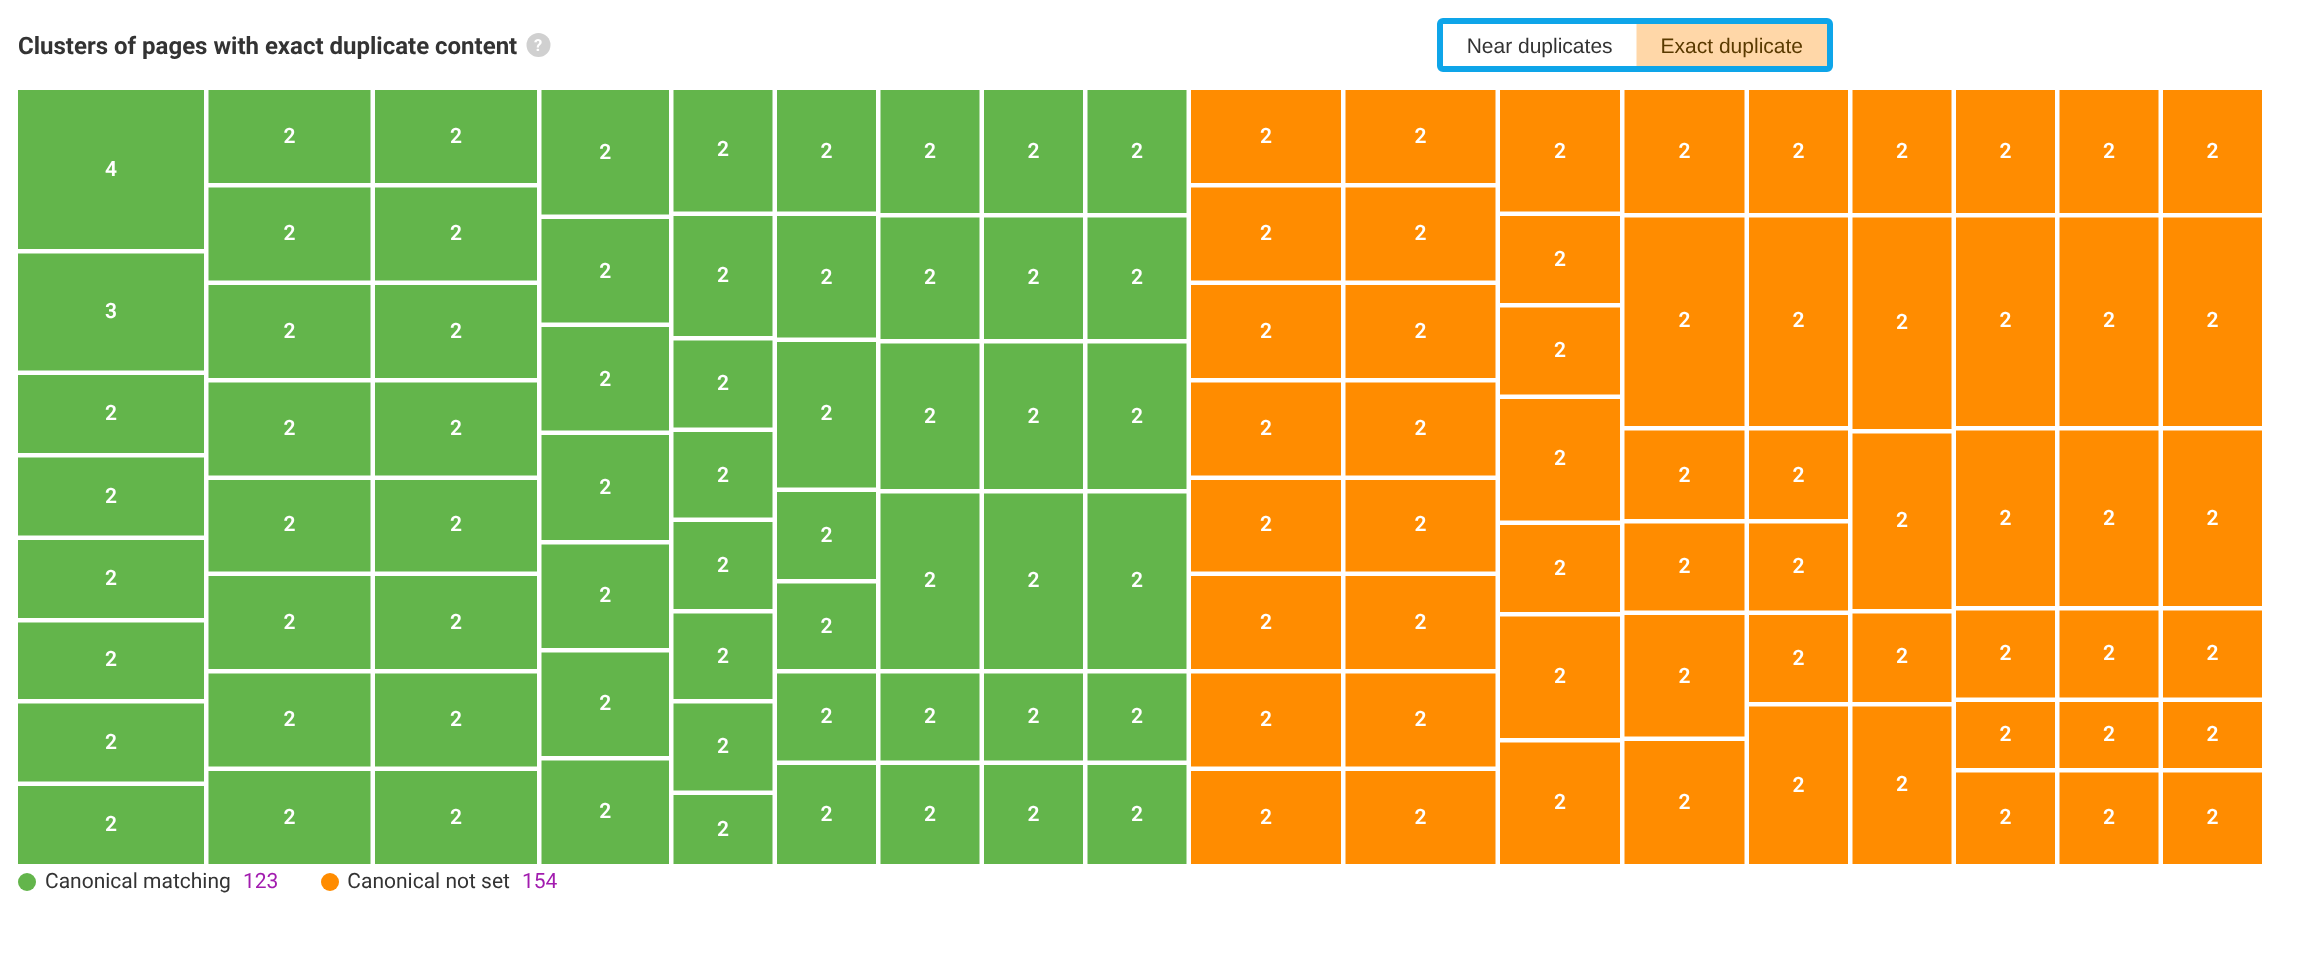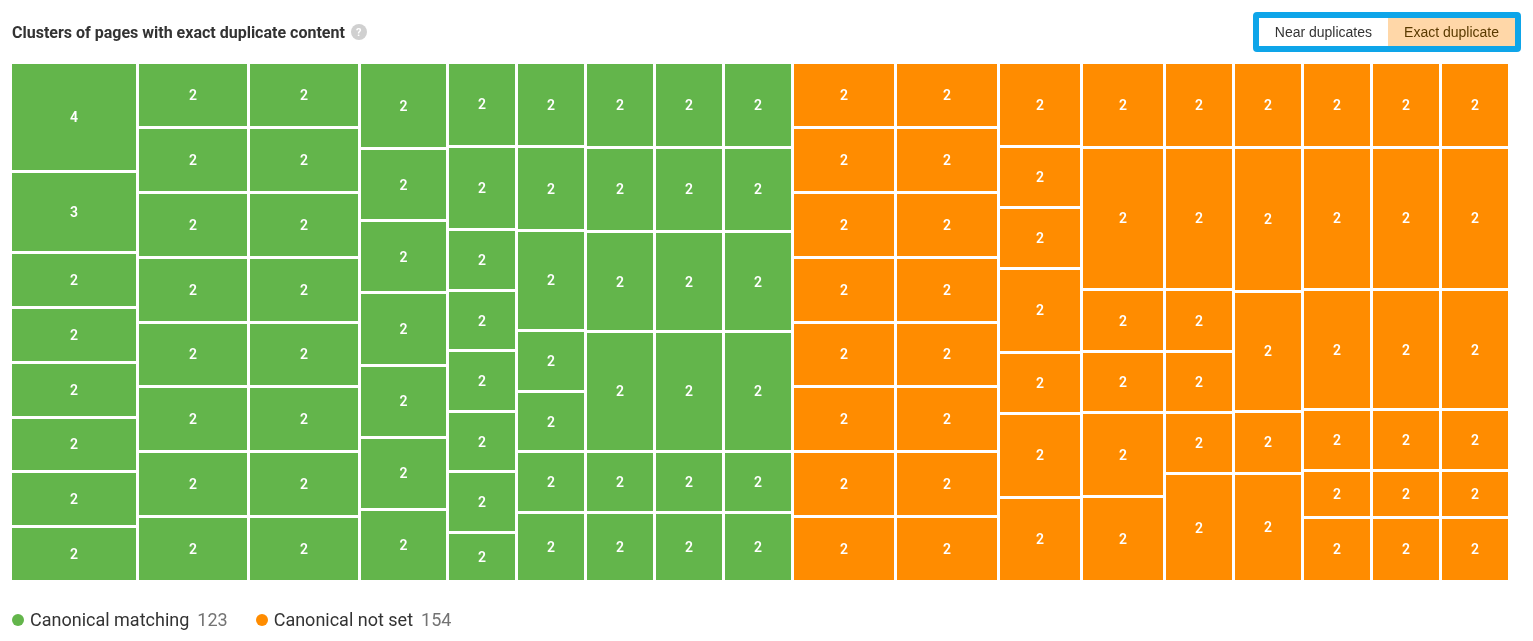--- a/index.html
+++ b/index.html
@@ -1,36 +1,36 @@
 <!DOCTYPE html>
 <html><head>
 <meta charset="utf-8">
 <style>
 html,body{margin:0;padding:0;font-family:-apple-system,BlinkMacSystemFont,"Segoe UI",Roboto,Arial,sans-serif;background:#fff;color:#333;}
-.page{width:1533px;height:641px;box-sizing:border-box;padding:12px;}
+.page{width:1234px;height:641px;box-sizing:border-box;padding:12px;}
 .header-row{display:flex;justify-content:space-between;align-items:center;margin-bottom:12px;}
 .title-wrap{display:flex;align-items:center;gap:6px;}
 h2{font-size:16px;font-weight:700;color:#333;margin:0;}
 .help-icon{width:16px;height:16px;border-radius:50%;background:#d0d0d0;color:#fff;font-size:11px;font-weight:700;display:flex;align-items:center;justify-content:center;cursor:pointer;}
-.toggle{display:flex;border:6px solid #0ea5e9;border-radius:4px;overflow:hidden;}
+.toggle{display:flex;border:4px solid #0ea5e9;border-radius:4px;overflow:hidden;}
 .toggle button{border:none;background:#fff;padding:6px 16px;font-size:14px;color:#333;cursor:pointer;}
 .toggle button.active{background:#ffd7a8;color:#5a3a00;}
 .chart{display:flex;gap:0;height:516px;width:1509px;}
 .group{display:flex;gap:3px;}
 .col{display:flex;flex-direction:column;gap:3px;}
 .cell{display:flex;align-items:center;justify-content:center;color:#fff;font-size:14px;font-weight:600;box-sizing:border-box;}
 .g-green .cell{background:#63b54b;}
 .g-orange .cell{background:#ff8c00;}
 .g-green{margin-right:3px;}
-.legend{display:flex;gap:28px;margin-top:29px;font-size:18px;color:#333;}
+.legend{display:flex;gap:28px;margin-top:4px;font-size:14px;color:#333;}
 .legend-item{display:flex;align-items:center;gap:6px;}
 .swatch{width:12px;height:12px;border-radius:50%;}
 .sw-green{background:#63b54b;}
 .sw-orange{background:#ff8c00;}
-.legend-count{color:#737373;margin-left:2px;}
+.legend-count{color:#a21caf;margin-left:2px;}
 </style>
 </head>
 <body>
 <div class="page">
 
 <div class="header-row">
   <div class="title-wrap">
     <h2>Clusters of pages with exact duplicate content</h2>
     <span class="help-icon">?</span>
   </div>

